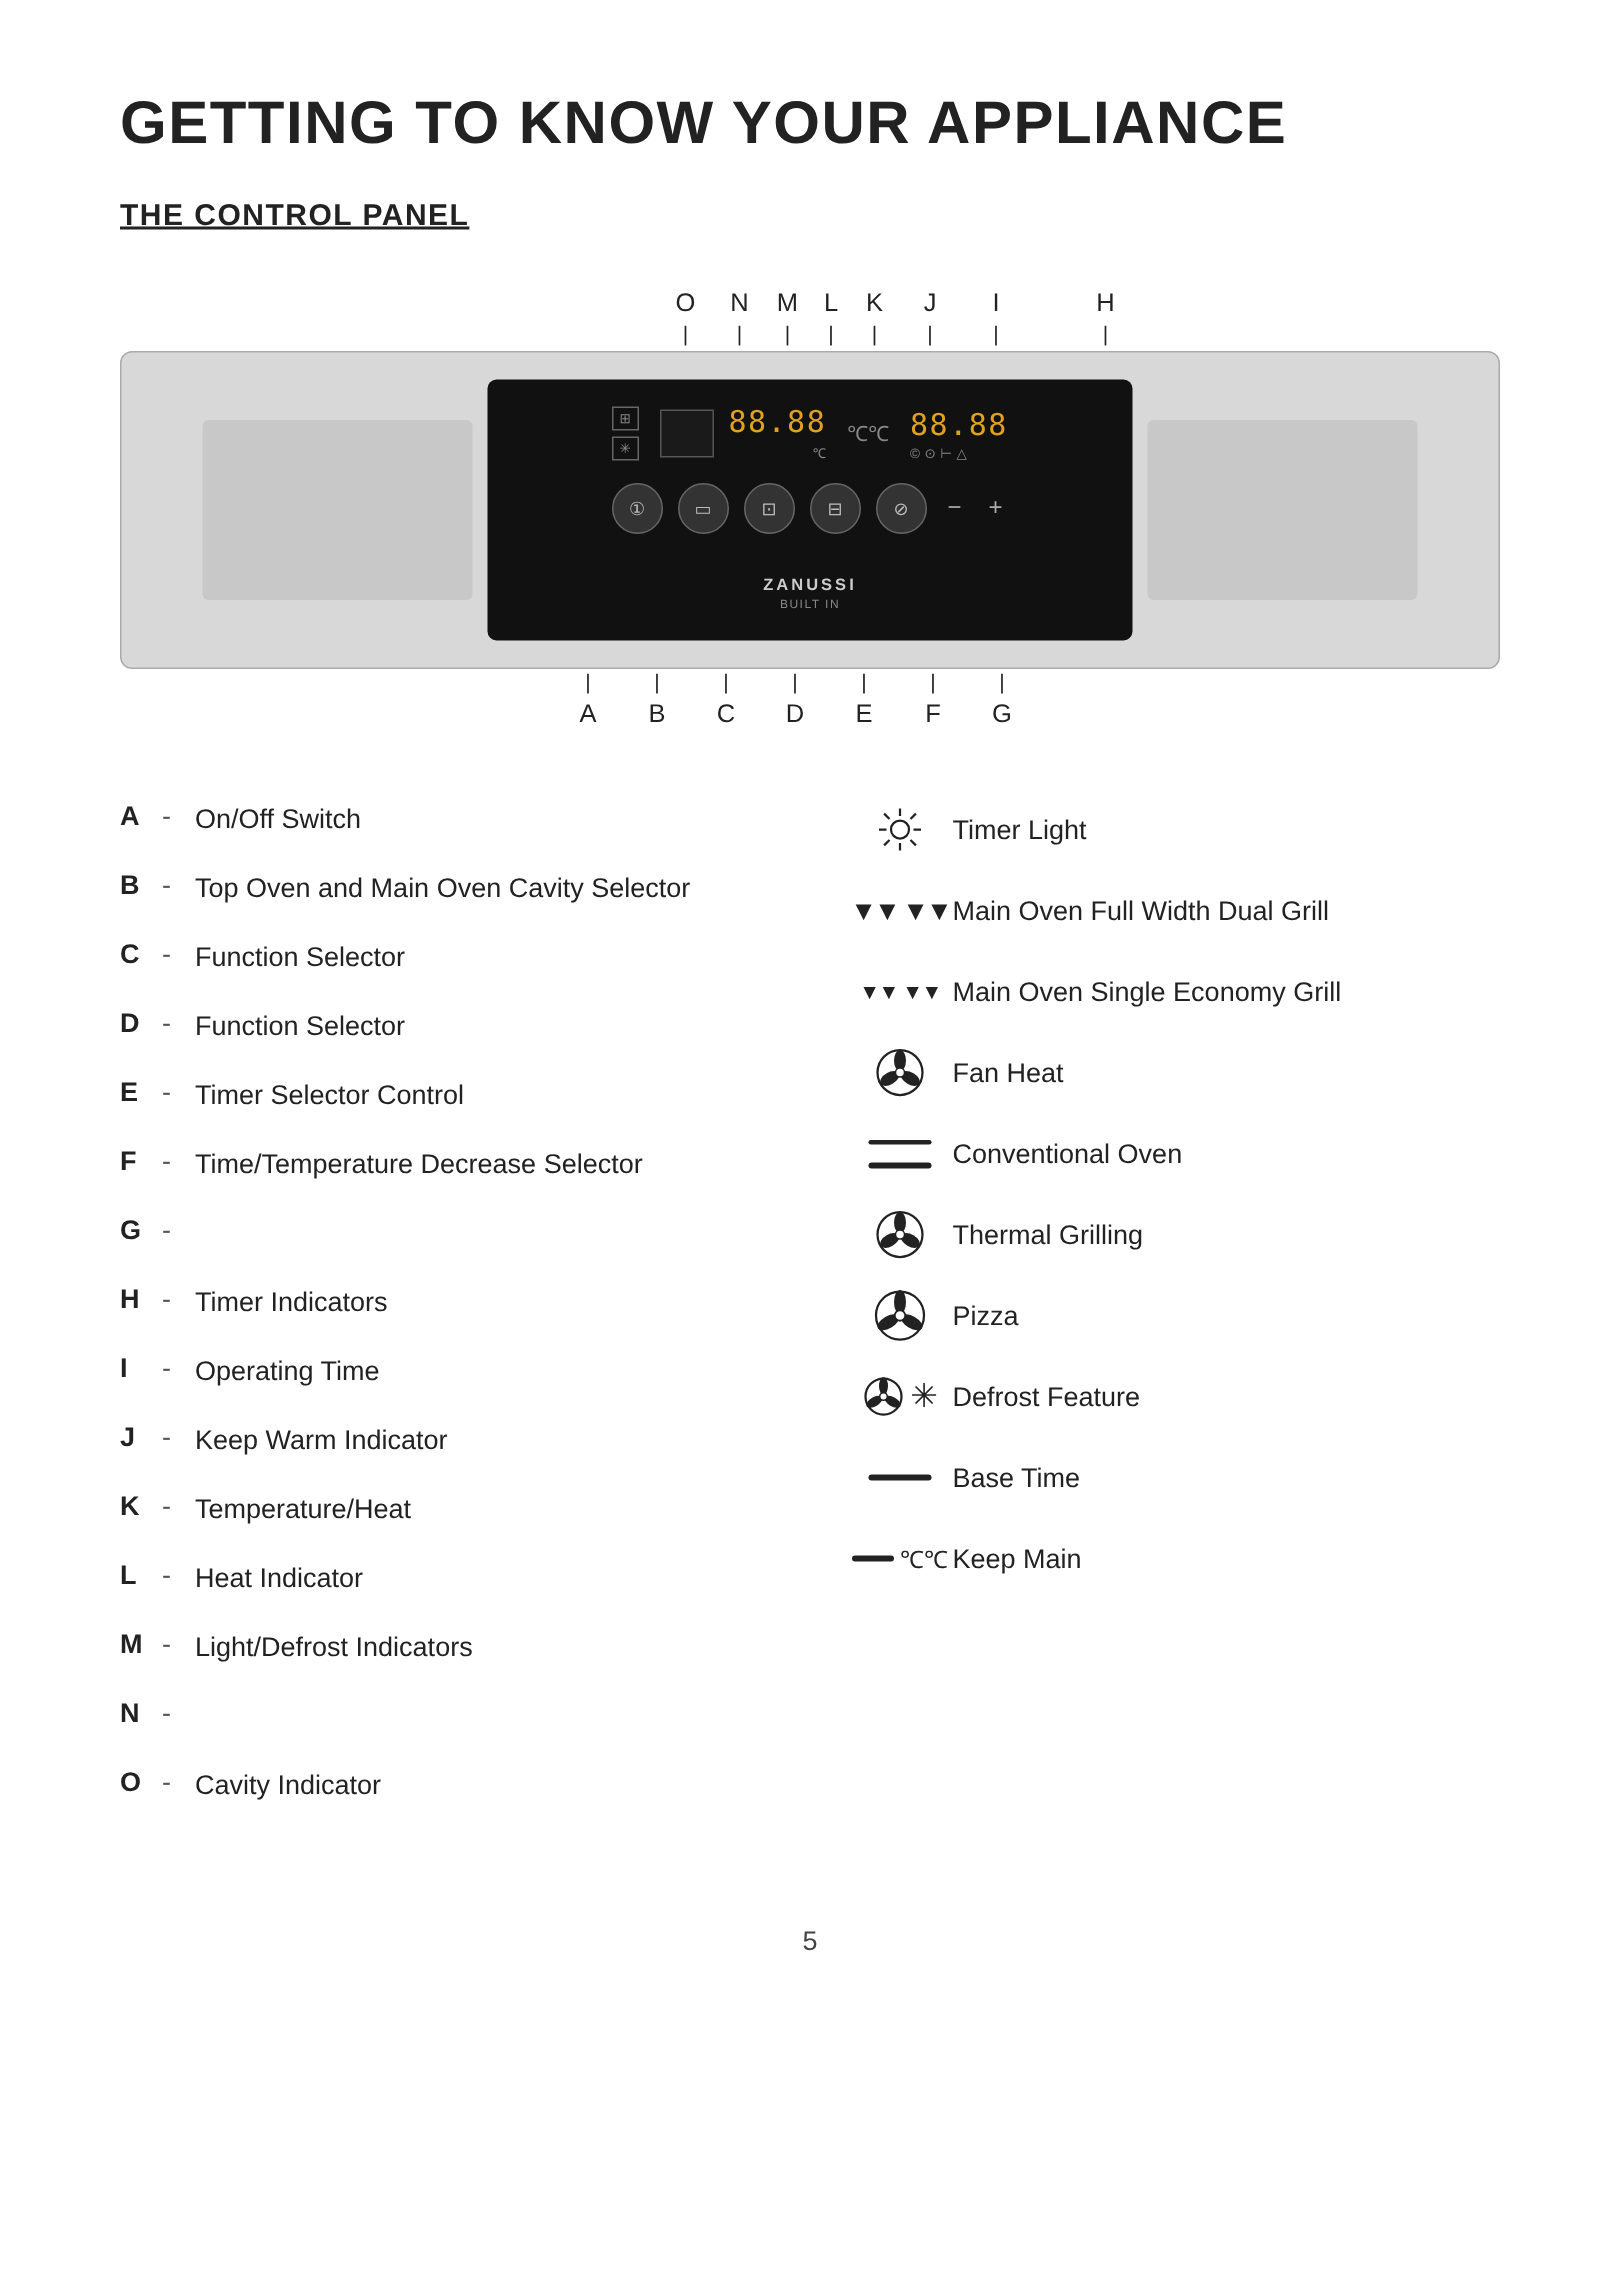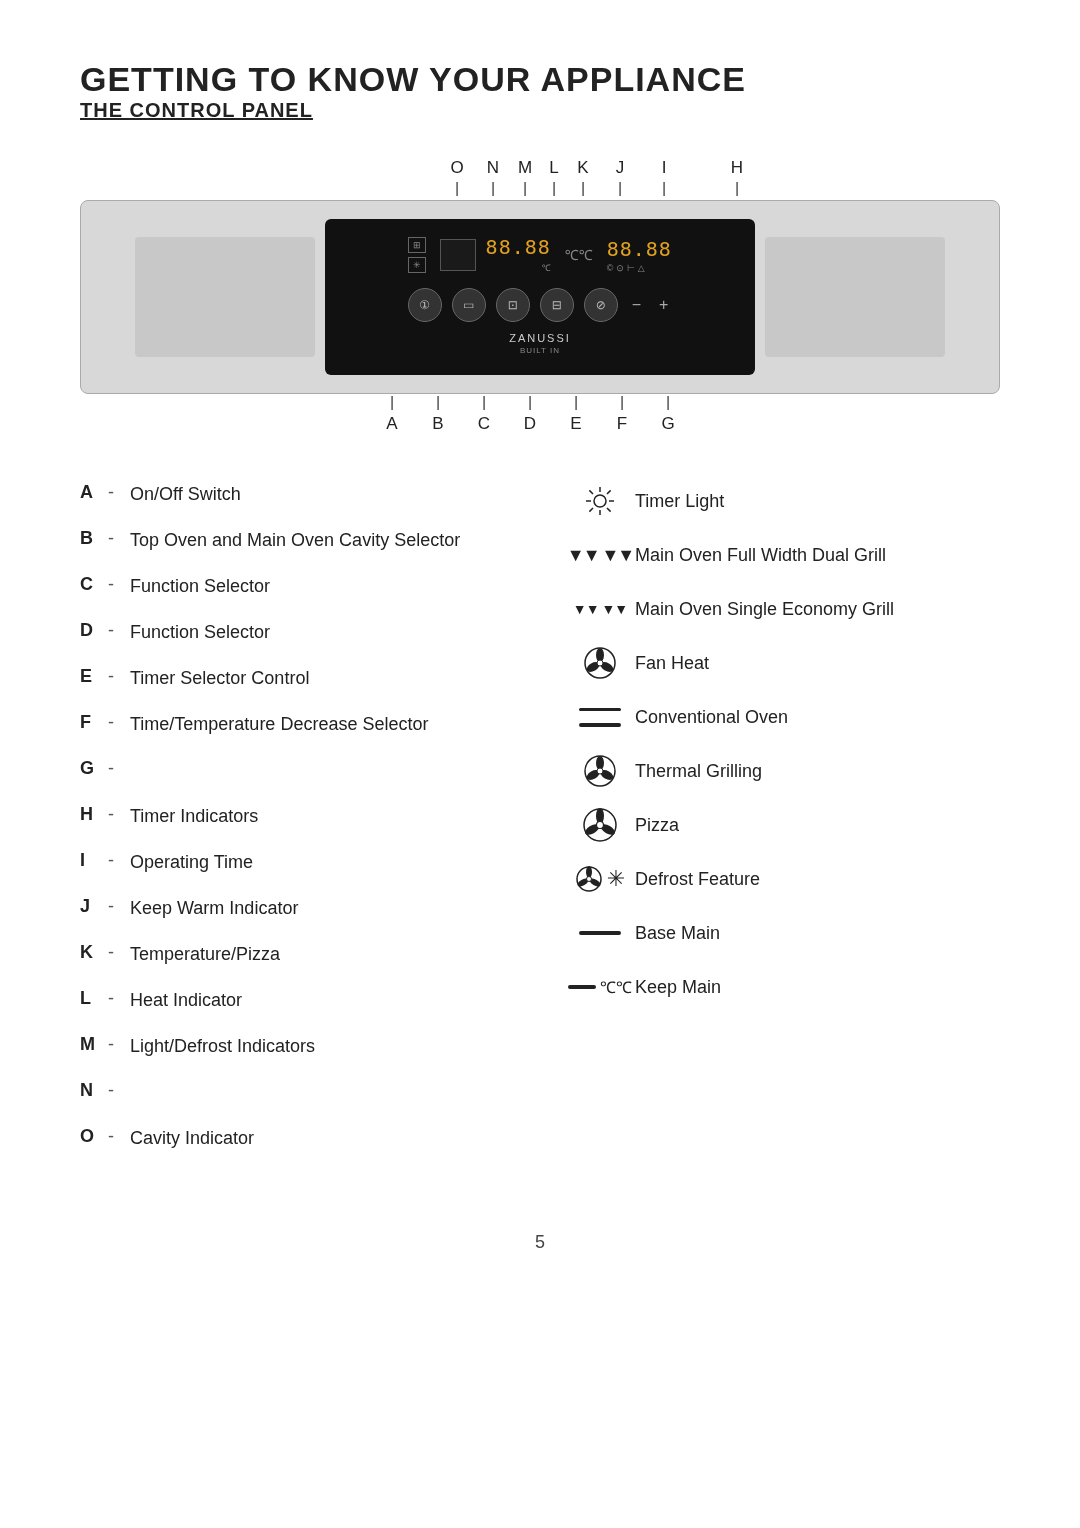--- a/index.html
+++ b/index.html
@@ -6,23 +6,24 @@
     body {
       font-family: Arial, sans-serif;
       background: #ffffff;
       color: #222;
       width: 1080px;
       min-height: 1528px;
       padding: 60px 80px 60px 80px;
       font-size: 18px;
     }
     h1 {
-      font-size: 34px;
+      font-size: 40px;
       font-weight: 900;
       letter-spacing: 1px;
+      margin-bottom: 28px;
     }
     h2 {
       font-size: 20px;
       font-weight: 900;
       letter-spacing: 1px;
       text-decoration: underline;
       margin-bottom: 36px;
     }
     
     .diagram-area {
@@ -82,22 +83,22 @@
       font-size: 13px;
     }
     .panel-btn-icon {
       font-size: 12px;
       color: #bbb;
     }
     .zanussi-label {
       color: #ccc;
       font-size: 11px;
       letter-spacing: 2px;
-      font-weight: normal;
-      margin: 2px 0 2px 0;
+      font-weight: bold;
+      margin: 20px 0 2px 0;
     }
     .zanussi-sub {
       color: #888;
       font-size: 8px;
       letter-spacing: 1px;
     }
     
     .parts-section {
       display: flex;
       gap: 0;
@@ -340,21 +341,21 @@
       <span class="part-name">Operating Time</span>
     </div>
     <div class="part-row">
       <span class="part-letter">J</span>
       <span class="part-dash">-</span>
       <span class="part-name">Keep Warm Indicator</span>
     </div>
     <div class="part-row">
       <span class="part-letter">K</span>
       <span class="part-dash">-</span>
-      <span class="part-name">Temperature/Pizza</span>
+      <span class="part-name">Temperature/Heat</span>
     </div>
     <div class="part-row">
       <span class="part-letter">L</span>
       <span class="part-dash">-</span>
       <span class="part-name">Heat Indicator</span>
     </div>
     <div class="part-row">
       <span class="part-letter">M</span>
       <span class="part-dash">-</span>
       <span class="part-name">Light/Defrost Indicators</span>
@@ -470,21 +471,21 @@
       </div>
       <span class="icon-label">Defrost Feature</span>
     </div>
 
     <div class="icon-row">
       <div class="icon-symbol">
         <div class="grill-bars">
           <div style="background:#222;width:42px;height:3.5px;border-radius:2px;"></div>
         </div>
       </div>
-      <span class="icon-label">Base Main</span>
+      <span class="icon-label">Base Time</span>
     </div>
 
     <div class="icon-row">
       <div class="icon-symbol">
         <div style="display:flex;align-items:center;gap:4px;">
           <div style="background:#222;width:28px;height:3.5px;border-radius:2px;"></div>
           <span style="font-size:16px;">℃℃</span>
         </div>
       </div>
       <span class="icon-label">Keep Main</span>

